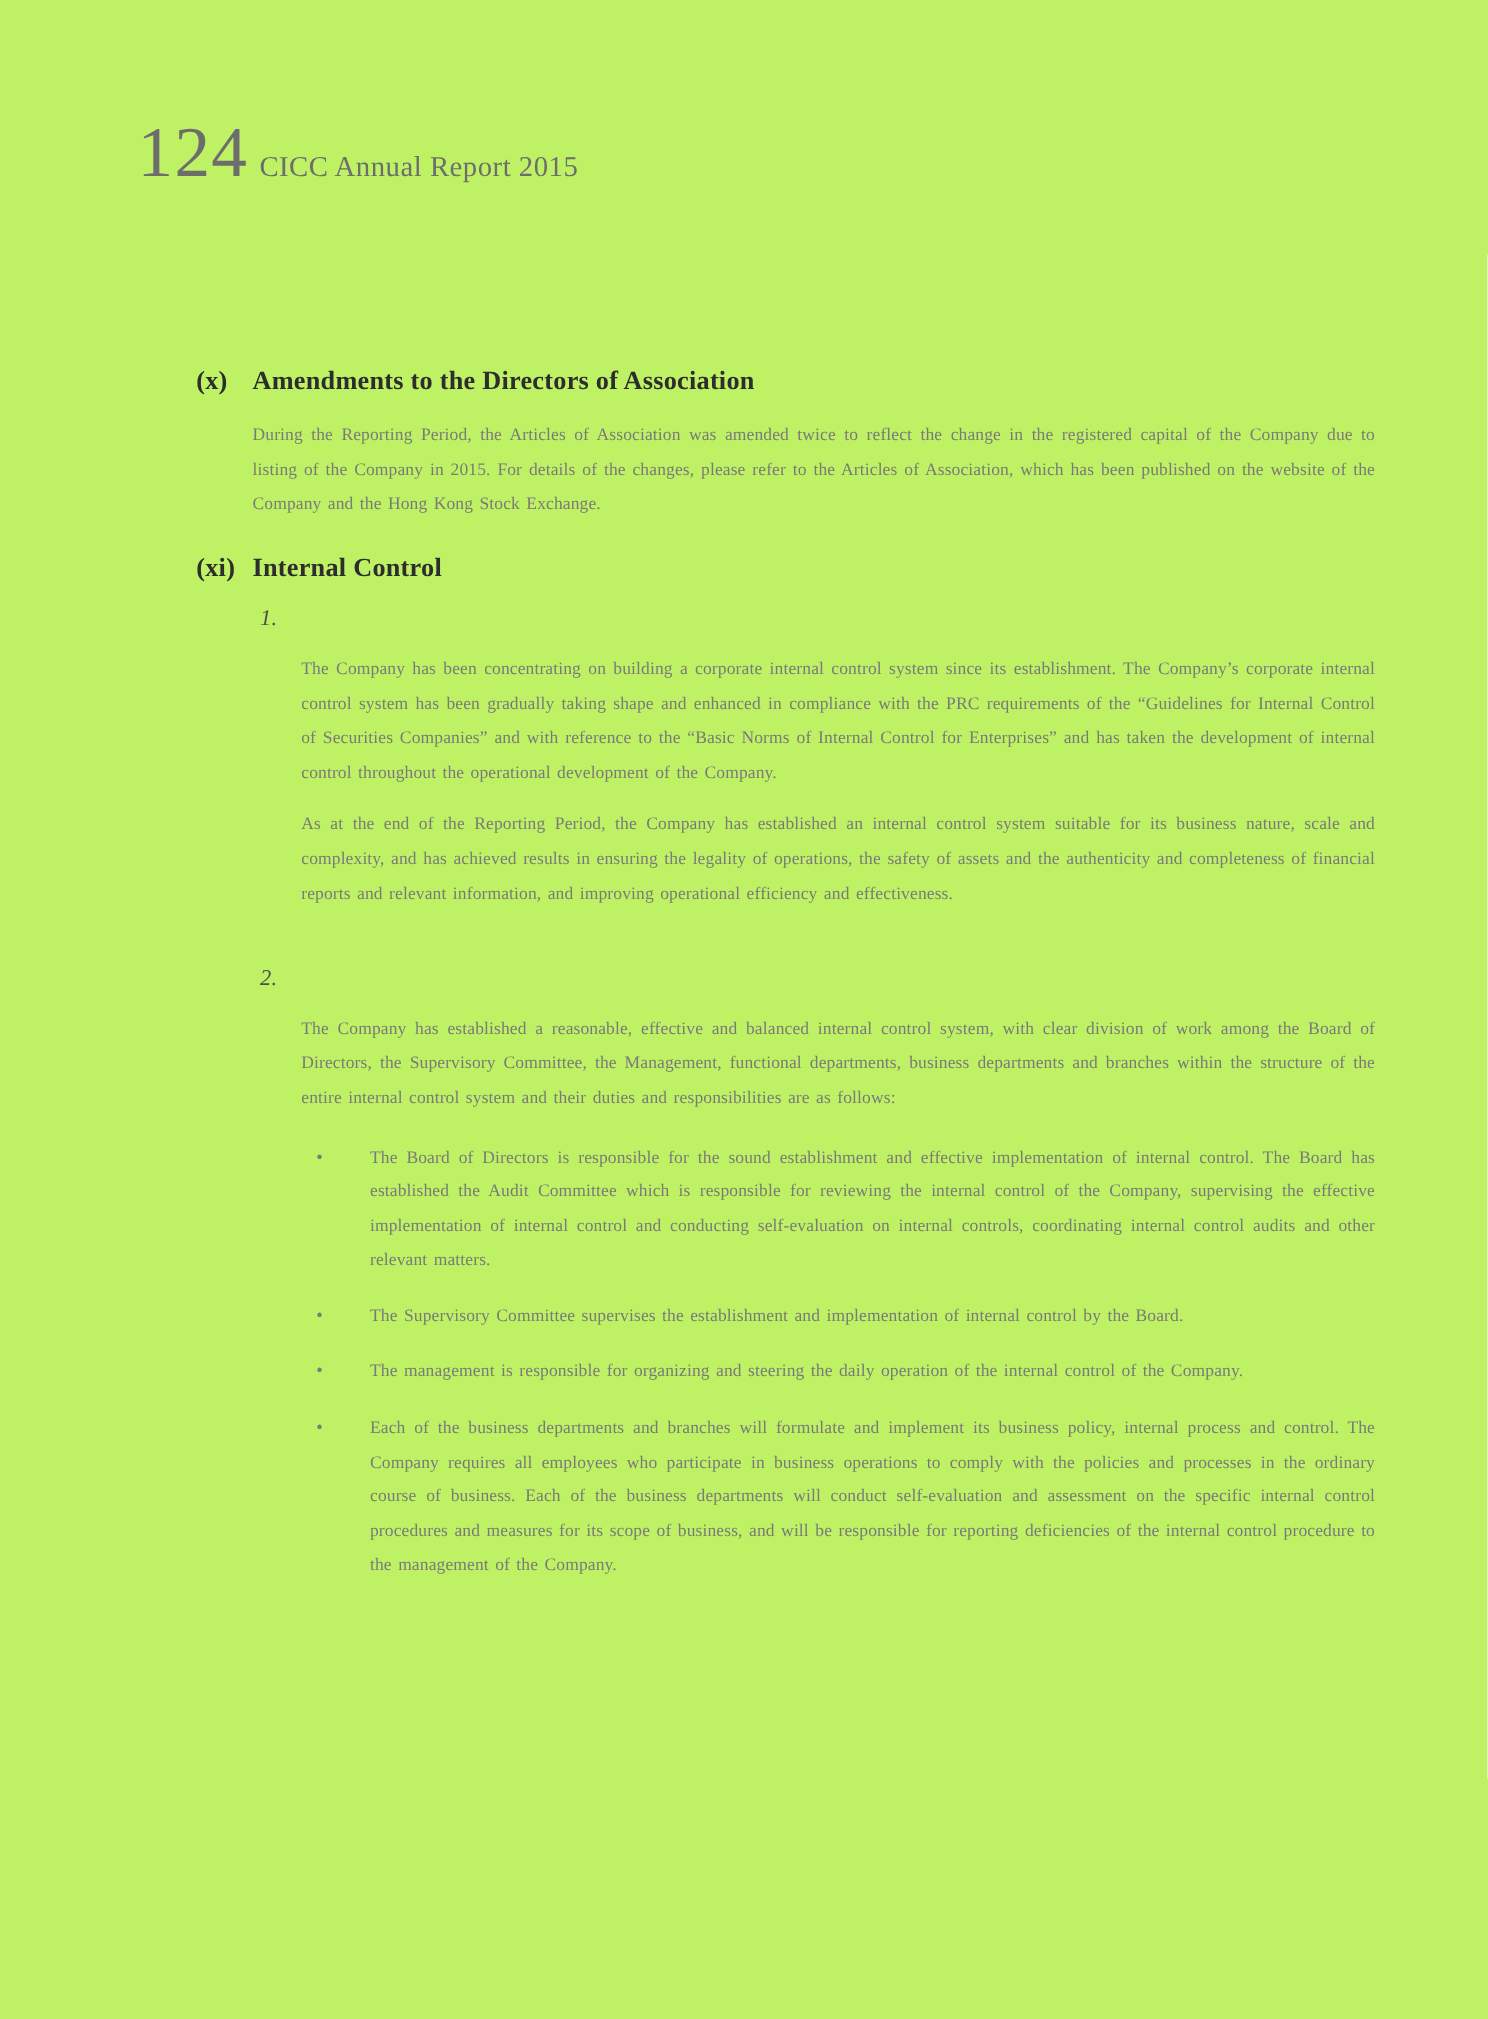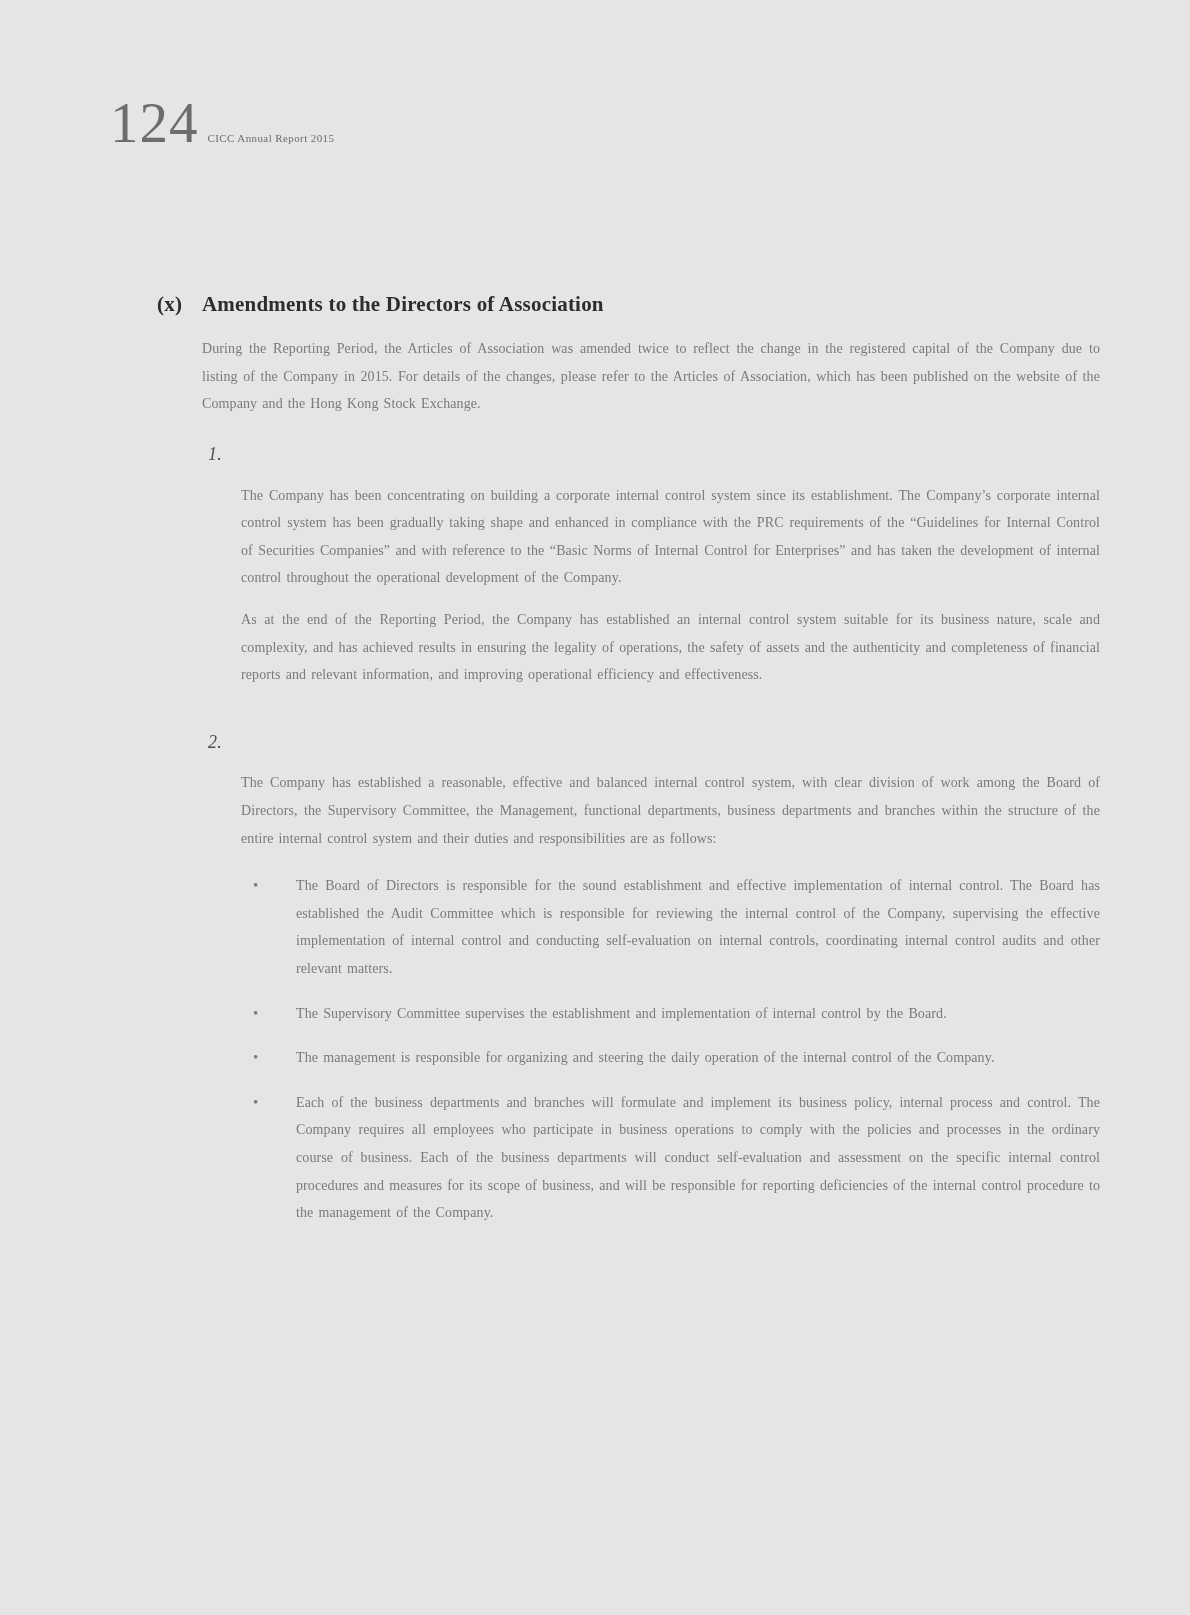--- a/index.html
+++ b/index.html
@@ -1,40 +1,40 @@
 <!DOCTYPE html>
 <html><head>
 <meta charset="utf-8">
 <style>
   * { margin: 0; padding: 0; box-sizing: border-box; }
   html, body { background: #ffffff; }
   .page {
     position: relative;
     width: 1190px;
     height: 1615px;
-    background: #e5e5e5;
+    background: #bef264;
     font-family: "Liberation Serif", "DejaVu Serif", serif;
     overflow: hidden;
   }
   .page-header {
     position: absolute;
     left: 110px;
     top: 94px;
     display: flex;
     align-items: baseline;
   }
   .page-num {
     font-size: 57px;
     line-height: 1;
     font-weight: 400;
     color: #6d6d6d;
     letter-spacing: 1px;
   }
   .report-title {
-    font-size: 11px;
+    font-size: 23px;
     color: #6d6d6d;
     margin-left: 9px;
     letter-spacing: 0.4px;
   }
   .content {
     position: absolute;
     left: 157px;
     top: 291px;
     width: 943px;
   }
@@ -103,20 +103,24 @@
 
     <section class="sec sec-x">
       <div class="sec-head">
         <span class="sec-marker">(x)</span>
         <h2 class="sec-title">Amendments to the Directors of Association</h2>
       </div>
       <p class="body sec-x-para">During the Reporting Period, the Articles of Association was amended twice to reflect the change in the registered capital of the Company due to listing of the Company in 2015. For details of the changes, please refer to the Articles of Association, which has been published on the website of the Company and the Hong Kong Stock Exchange.</p>
     </section>
 
     <section class="sec sec-xi">
+      <div class="sec-head">
+        <span class="sec-marker">(xi)</span>
+        <h2 class="sec-title">Internal Control</h2>
+      </div>
 
       <div class="subsection subsection-1">
         <div class="sub-head">
           <span class="sub-num">1.</span>
         </div>
         <div class="sub-body">
           <p class="body">The Company has been concentrating on building a corporate internal control system since its establishment. The Company’s corporate internal control system has been gradually taking shape and enhanced in compliance with the PRC requirements of the “Guidelines for Internal Control of Securities Companies” and with reference to the “Basic Norms of Internal Control for Enterprises” and has taken the development of internal control throughout the operational development of the Company.</p>
           <p class="body">As at the end of the Reporting Period, the Company has established an internal control system suitable for its business nature, scale and complexity, and has achieved results in ensuring the legality of operations, the safety of assets and the authenticity and completeness of financial reports and relevant information, and improving operational efficiency and effectiveness.</p>
         </div>
       </div>

